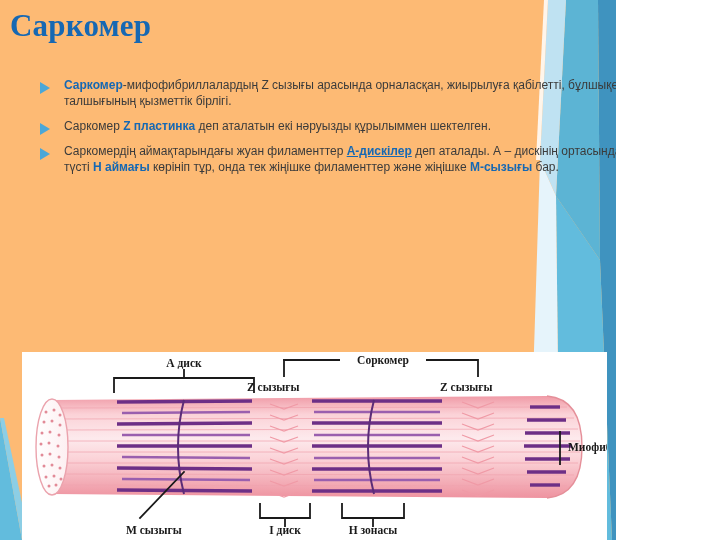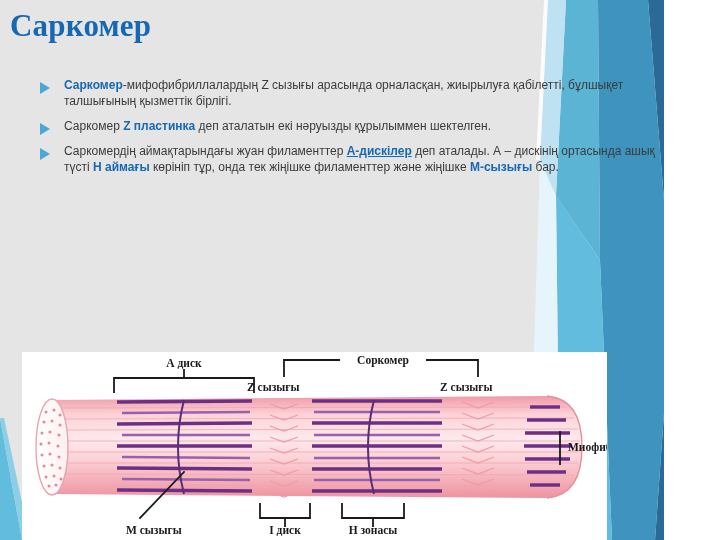--- a/index.html
+++ b/index.html
@@ -3,21 +3,21 @@
 <meta charset="utf-8">
 <style>
   html,body{margin:0;padding:0;}
   body{
     width:720px;height:540px;
     background:#ffffff;
     font-family:"Liberation Serif", serif;
     overflow:hidden;
     position:relative;
   }
-  .slide{position:relative;width:664px;height:540px;overflow:hidden;background:#e5e5e5;}
+  .slide{position:relative;width:616px;height:540px;overflow:hidden;background:#fdba74;}
 
   
   .deco{position:absolute;inset:0;pointer-events:none;}
   .deco svg{display:block;width:720px;height:540px;}
 
   
   .title{
     position:absolute;left:10px;top:8px;
     font-family:"Liberation Serif", serif;
     font-weight:bold;

